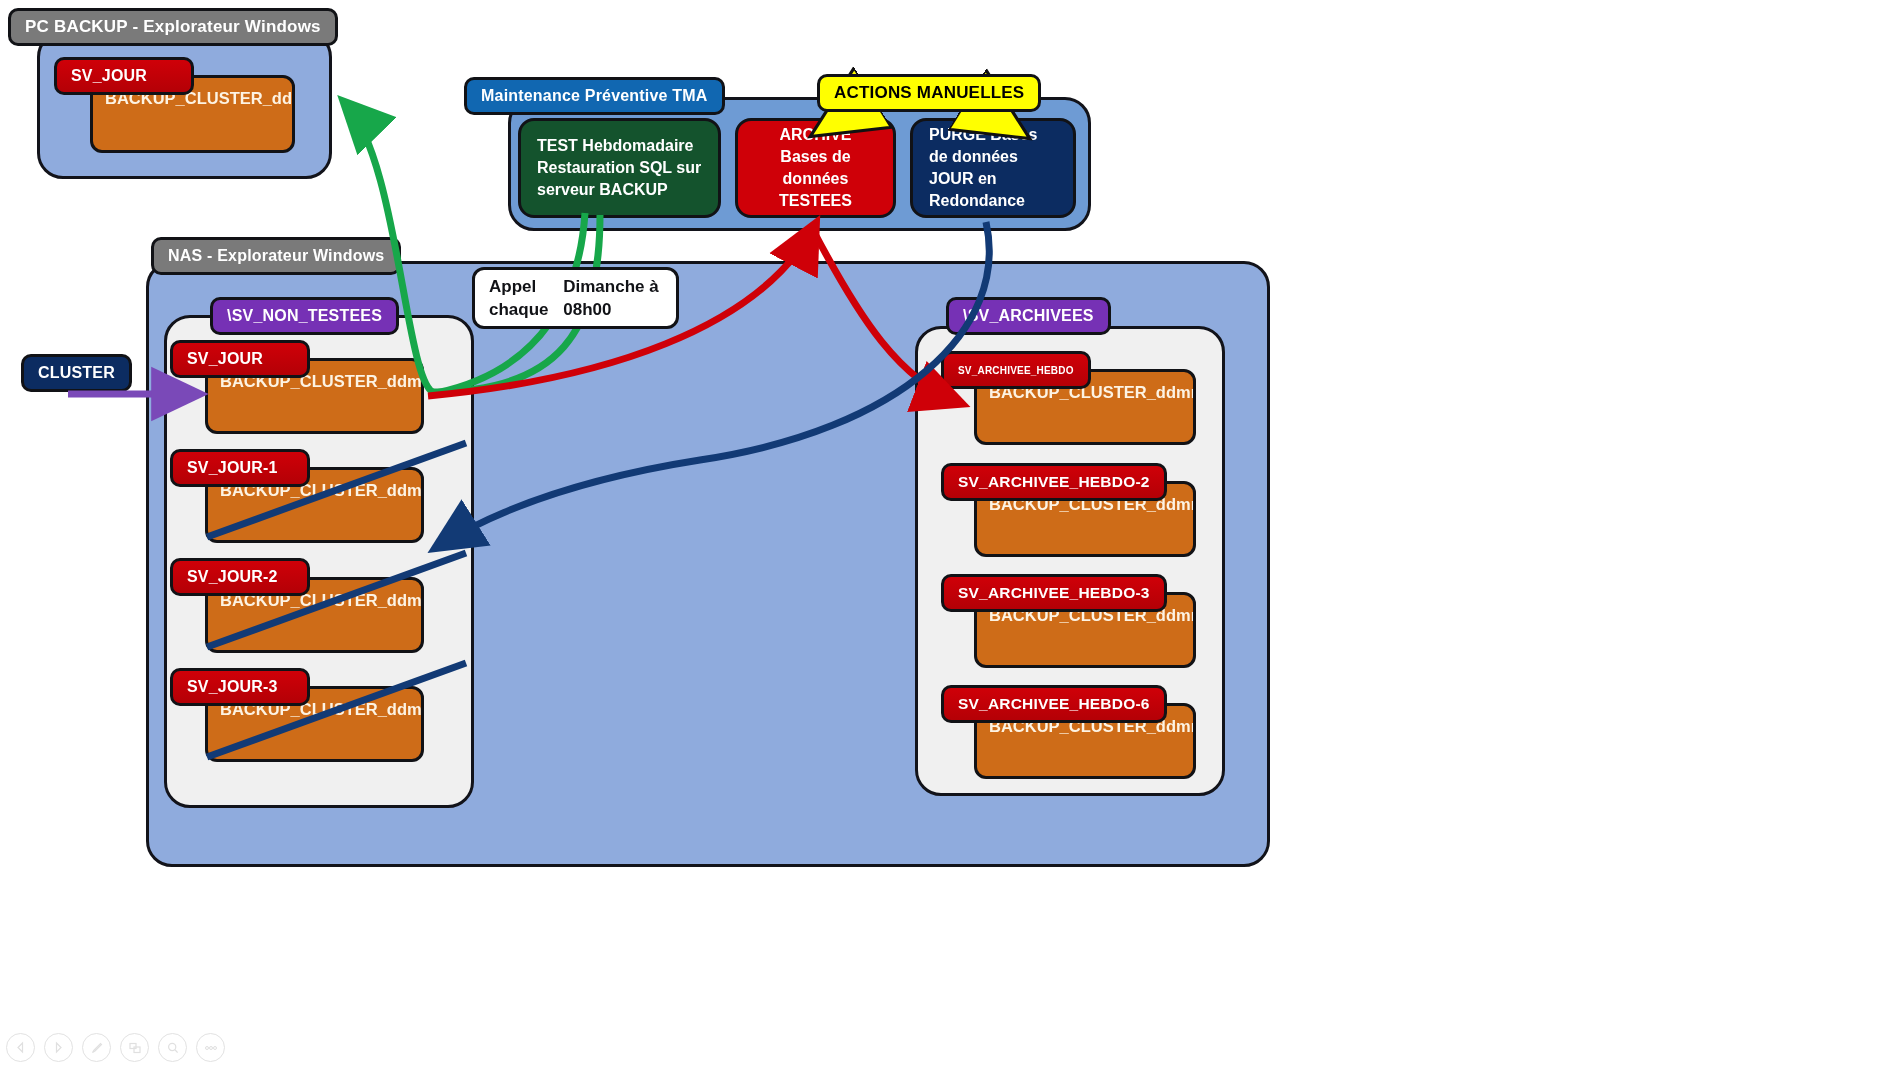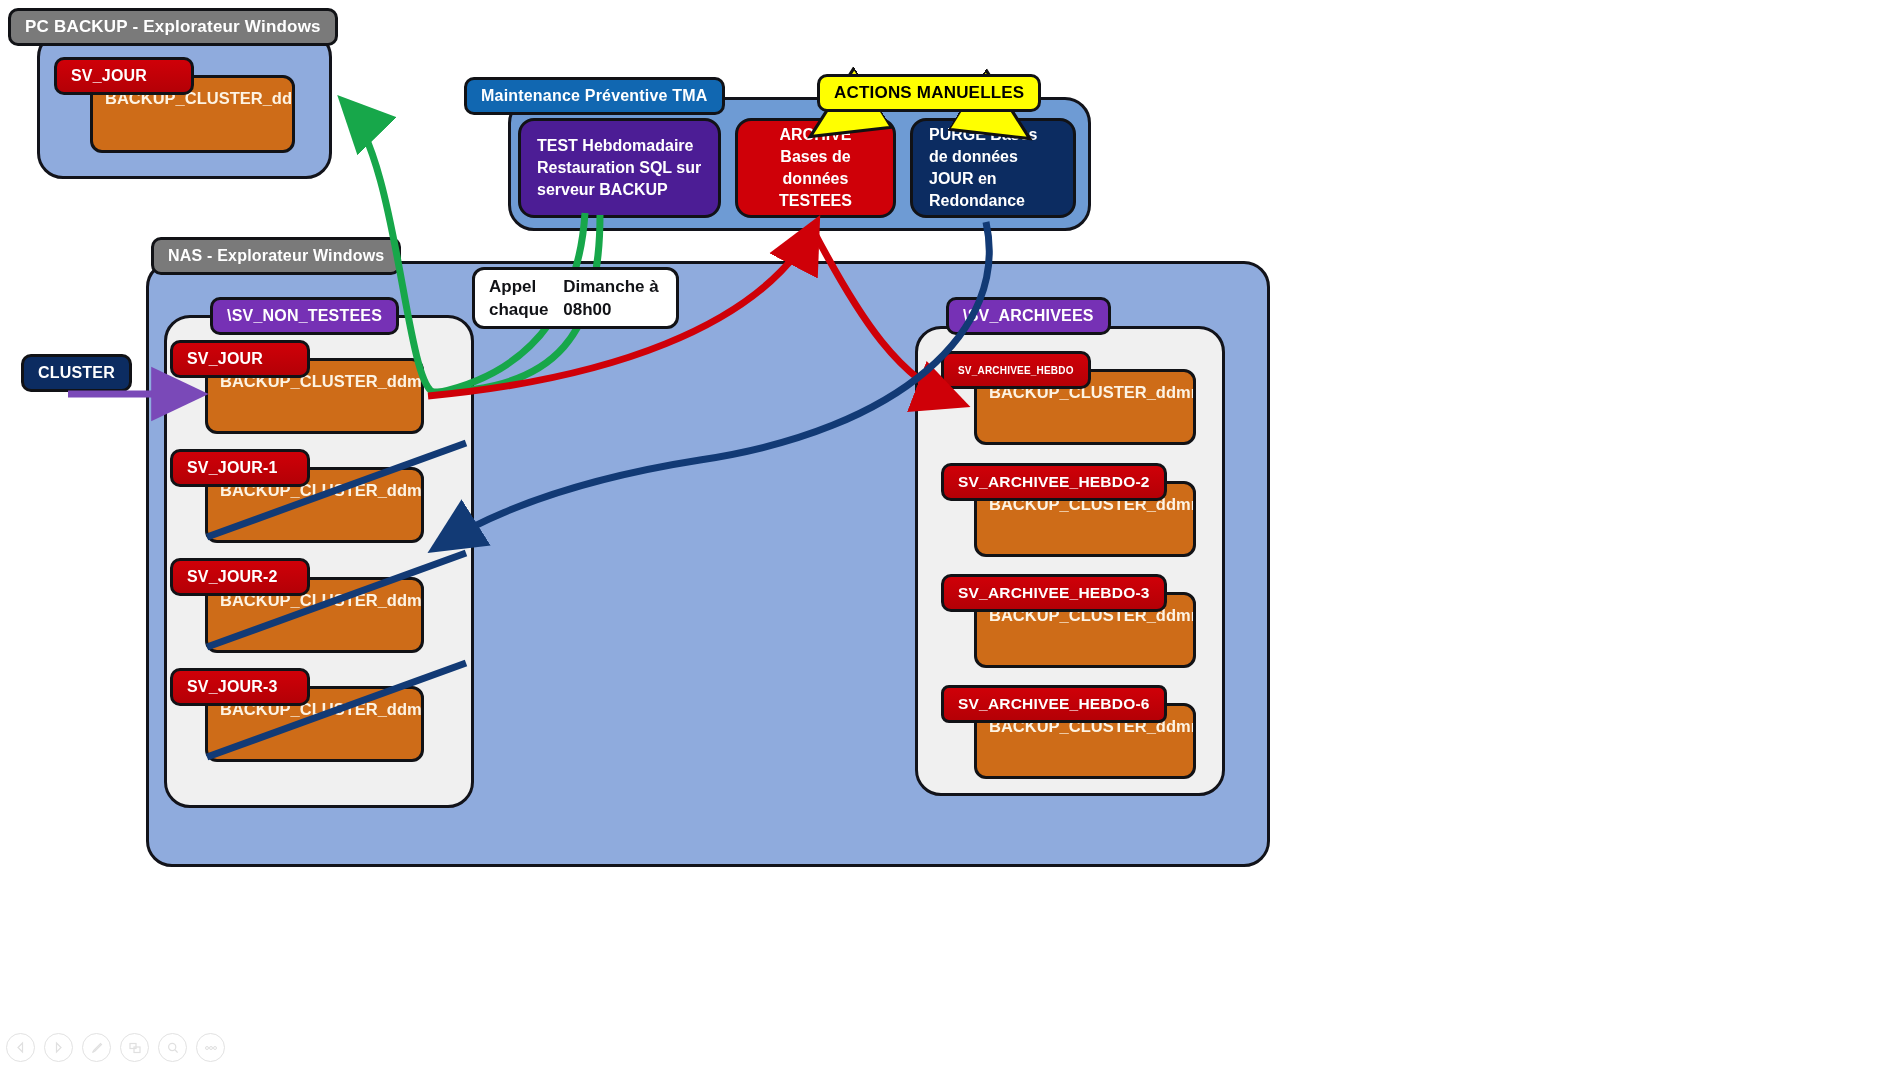--- a/index.html
+++ b/index.html
@@ -67,21 +67,21 @@
   .actionbox {
     border: 3px solid #111216;
     border-radius: 16px;
     color: #ffffff;
     font-weight: bold;
     line-height: 1.38;
     padding: 14px 16px;
     display: flex;
     align-items: center;
   }
-  .act-green { background: #4c1d95; justify-content: flex-end; }
+  .act-green { background: #14532d; justify-content: flex-end; }
   .act-red   { background: #cf0008; }
   .act-navy  { background: #0c2c61; }
 
   
   .callout {
     background: #ffffff;
     border: 3px solid #111216;
     border-radius: 12px;
     color: #111216;
     font-weight: bold;
@@ -206,21 +206,21 @@
   <div class="abs filebox" style="left:974px; top:592px; width:222px; height:76px; font-size:16.5px;">
     <span>BACKUP_CLUSTER_ddmmyyyy.BAK</span>
   </div>
   <div class="abs tag tag-red" style="left:941px; top:574px; height:29px; font-size:15.5px;">
     <span>SV_ARCHIVEE_HEBDO-3</span>
   </div>
 
   <div class="abs filebox" style="left:974px; top:703px; width:222px; height:76px; font-size:16.5px;">
     <span>BACKUP_CLUSTER_ddmmyyyy.BAK</span>
   </div>
-  <div class="abs tag tag-red" style="left:941px; top:685px; height:29px; font-size:15.5px;border-radius:8px;">
+  <div class="abs tag tag-red" style="left:941px; top:685px; height:29px; font-size:15.5px;">
     <span>SV_ARCHIVEE_HEBDO-6</span>
   </div>
 
   <div class="abs tag tag-navy" style="left:21px; top:354px; height:32px; font-size:16px;">
     <span>CLUSTER</span>
   </div>
 
   <div class="abs callout" style="left:472px; top:267px; width:207px; height:62px; font-size:17px; z-index:7;">
     <span>Appel chaque</span>
     <span>Dimanche à 08h00</span>

